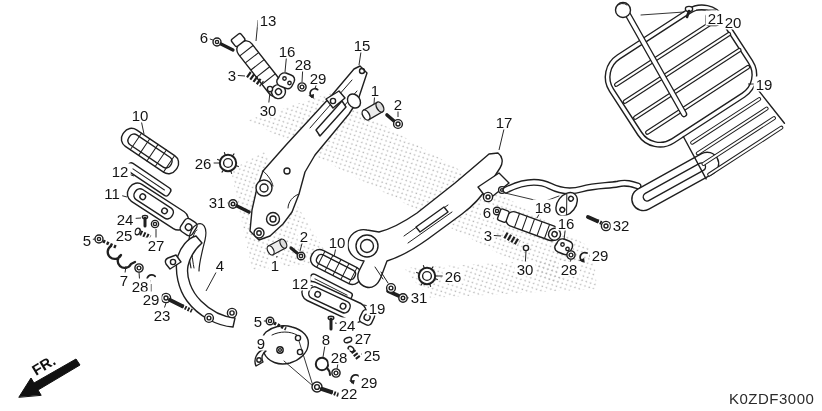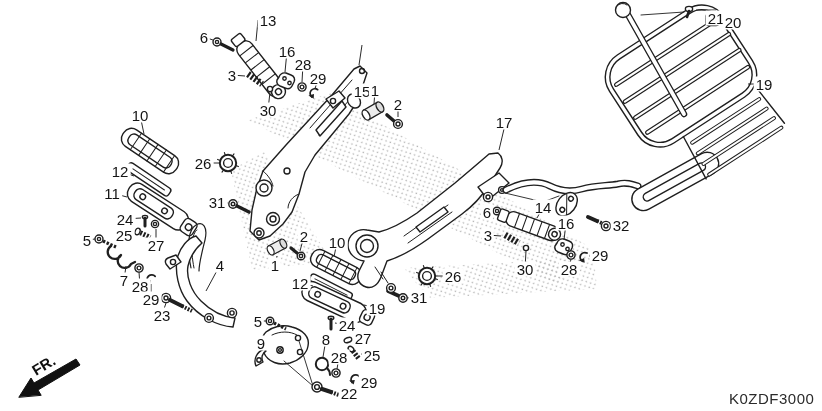--- a/index.html
+++ b/index.html
@@ -391,21 +391,21 @@
     </svg>
 
 <div id="callouts">
       <div class="callout" style="left: 204px; top: 37px;">6</div>
       <div class="callout" style="left: 268px; top: 20px;">13</div>
       <div class="callout" style="left: 232px; top: 75px;">3</div>
       <div class="callout" style="left: 287px; top: 51px;">16</div>
       <div class="callout" style="left: 303px; top: 64px;">28</div>
       <div class="callout" style="left: 318px; top: 78px;">29</div>
       <div class="callout" style="left: 268px; top: 110px;">30</div>
-      <div class="callout" style="left: 362px; top: 45px; margin-top: 46px;">15</div>
+      <div class="callout" style="left: 362px; top: 45px;">15</div>
       <div class="callout" style="left: 375px; top: 90px;">1</div>
       <div class="callout" style="left: 398px; top: 104px;">2</div>
       <div class="callout" style="left: 140px; top: 115px;">10</div>
       <div class="callout" style="left: 120px; top: 171px;">12</div>
       <div class="callout" style="left: 112px; top: 193px;">11</div>
       <div class="callout" style="left: 203px; top: 163px;">26</div>
       <div class="callout" style="left: 217px; top: 202px;">31</div>
       <div class="callout" style="left: 125px; top: 219px;">24</div>
       <div class="callout" style="left: 124px; top: 235px;">25</div>
       <div class="callout" style="left: 156px; top: 245px;">27</div>
@@ -426,21 +426,21 @@
       <div class="callout" style="left: 261px; top: 343px;">9</div>
       <div class="callout" style="left: 347px; top: 325px;">24</div>
       <div class="callout" style="left: 326px; top: 339px;">8</div>
       <div class="callout" style="left: 363px; top: 338px;">27</div>
       <div class="callout" style="left: 339px; top: 357px;">28</div>
       <div class="callout" style="left: 372px; top: 355px;">25</div>
       <div class="callout" style="left: 369px; top: 382px;">29</div>
       <div class="callout" style="left: 349px; top: 393px;">22</div>
       <div class="callout" style="left: 504px; top: 122px;">17</div>
       <div class="callout" style="left: 487px; top: 212px;">6</div>
-      <div class="callout" style="left: 543px; top: 207px;">14</div>
+      <div class="callout" style="left: 543px; top: 207px;">18</div>
       <div class="callout" style="left: 488px; top: 235px;">3</div>
       <div class="callout" style="left: 525px; top: 269px;">30</div>
       <div class="callout" style="left: 566px; top: 223px;">16</div>
       <div class="callout" style="left: 569px; top: 269px;">28</div>
       <div class="callout" style="left: 600px; top: 255px;">29</div>
       <div class="callout" style="left: 621px; top: 225px;">32</div>
       <div class="callout" style="left: 716px; top: 18px;">21</div>
       <div class="callout" style="left: 733px; top: 22px;">20</div>
       <div class="callout" style="left: 764px; top: 84px;">19</div>
     </div>

